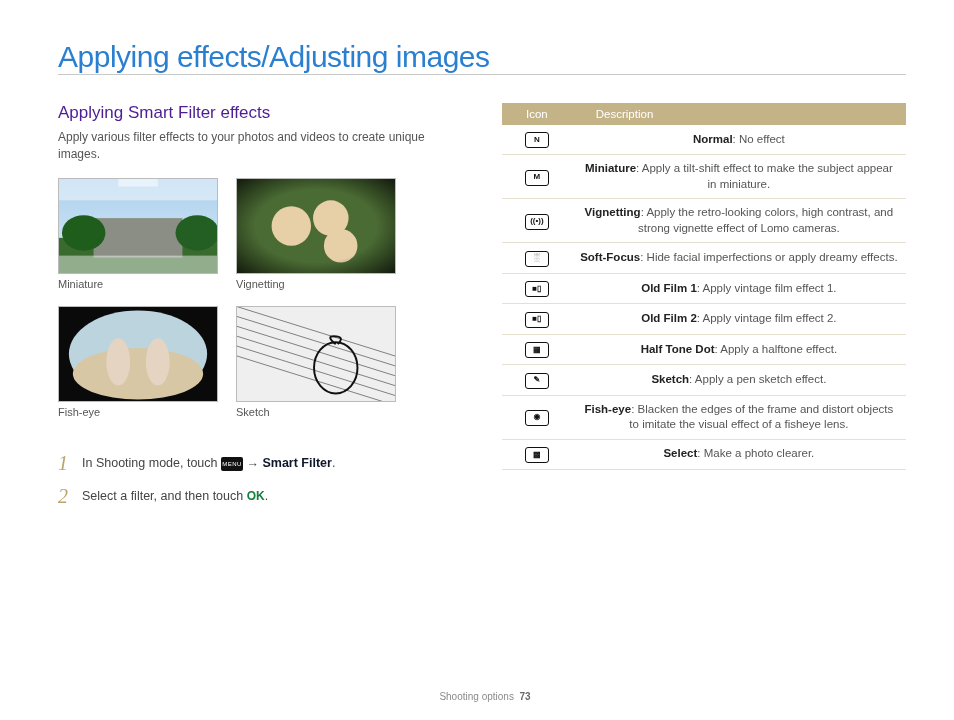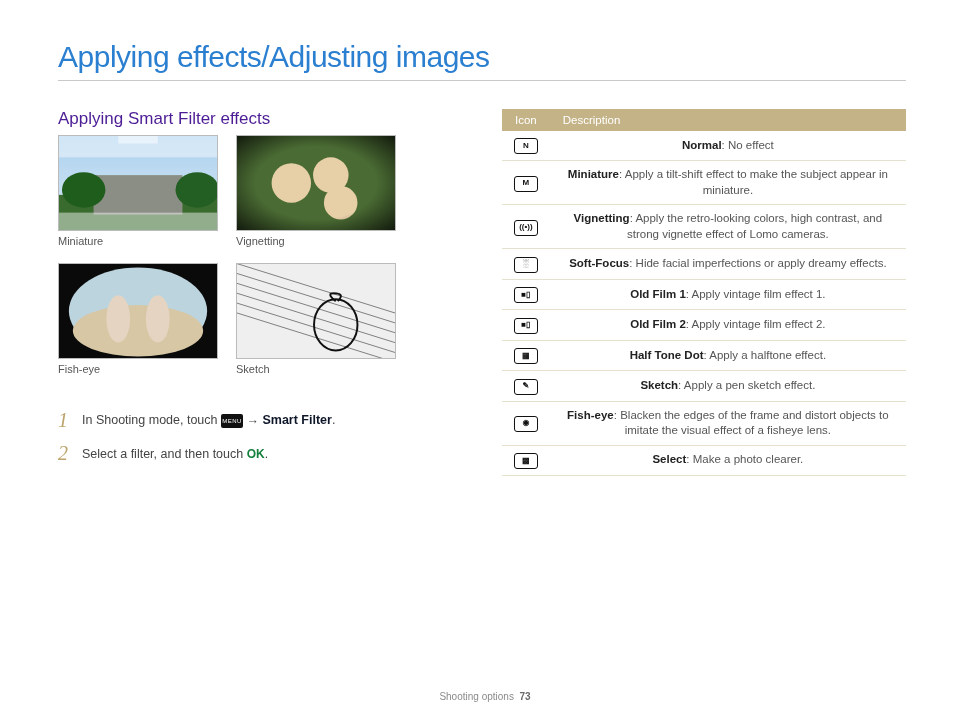--- a/index.html
+++ b/index.html
@@ -11,21 +11,20 @@
     background: #fff;
     position: relative;
     padding: 40px 48px 0 58px;
   }
   .page-title {
     color: #2a7fd0;
     font-size: 30px;
     font-weight: 400;
     letter-spacing: -0.5px;
     border-bottom: 1px solid #c9c9c9;
-    padding-bottom: 6px;
     margin-bottom: 28px;
   }
   .cols { display: flex; gap: 44px; }
   .left { width: 400px; }
   .right { flex: 1; }
   .subhead {
     color: #4c1d95;
     font-size: 17px;
     font-weight: 400;
     margin-bottom: 6px;
@@ -69,21 +68,21 @@
     vertical-align: middle;
   }
   .icon-ok { font-size: 12px; font-weight: 700; color: #15803d; text-align: center; }
   .right-title { font-size: 12.5px; font-weight: 700; color: #222; margin-bottom: 8px; }
   table.filters { width: 100%; border-collapse: collapse; font-size: 11.5px; }
   table.filters th {
     background: #c4b387;
     color: #fff;
     font-weight: 400;
     text-align: left;
-    padding: 5px 13px;
+    padding: 5px 24px;
   }
   table.filters th:first-child { width: 46px; }
   table.filters td {
     border-bottom: 1px solid #e6e0cf;
     padding: 6px 8px;
     color: #555;
     line-height: 1.35;
     vertical-align: middle;
     text-align: center;
   }
@@ -105,20 +104,21 @@
   .footer .pg { color: #6a6a6a; font-weight: 600; }
 </style>
 </head>
 <body>
 
 <h1 class="page-title">Applying effects/Adjusting images</h1>
 
 <div class="cols">
   <div class="left">
     <h2 class="subhead">Applying Smart Filter effects</h2>
+    <p class="intro">Apply various filter effects to your photos and videos to create unique images.</p>
 
     <div class="grid">
 
       <div>
         <div class="thumb">
           <svg width="160" height="96" viewBox="0 0 160 96">
             <defs>
                 <linearGradient id="sky1" x1="0" y1="0" x2="0" y2="1">
                   <stop offset="0" stop-color="#aad0ee"></stop>
                   <stop offset="1" stop-color="#dbeaf5"></stop>

